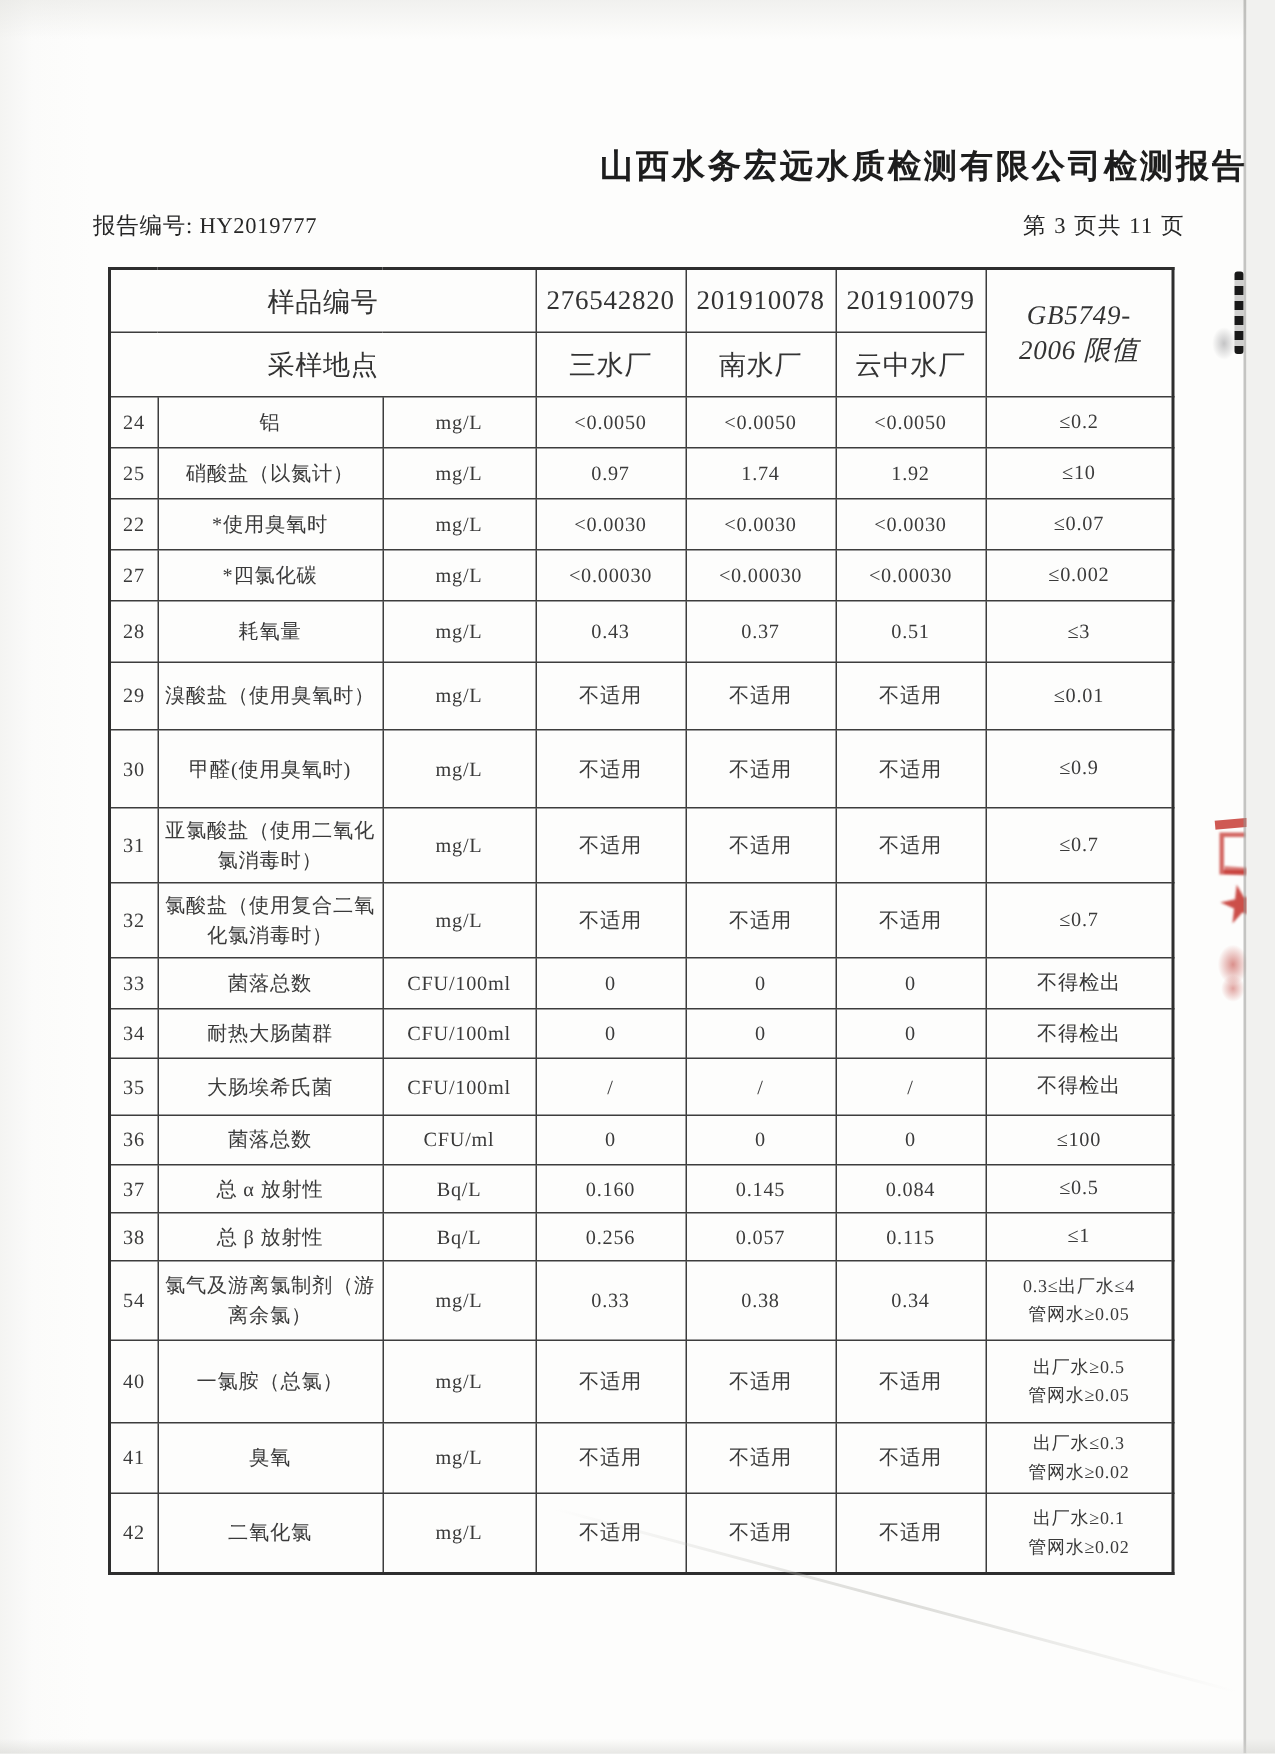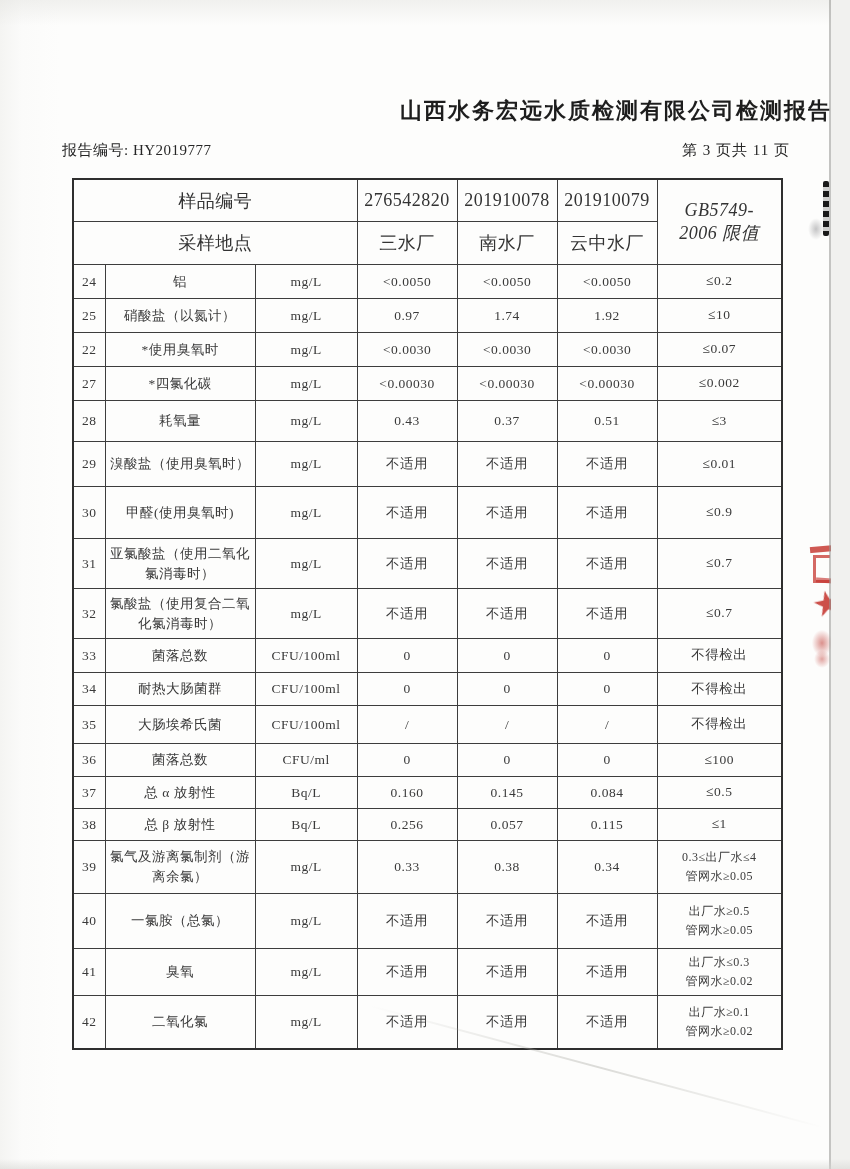--- a/index.html
+++ b/index.html
@@ -276,21 +276,21 @@
         <tr>
         <td class="c-no">38</td>
         <td class="c-name">总 β 放射性</td>
         <td class="c-unit">Bq/L</td>
         <td class="c-val">0.256</td>
         <td class="c-val">0.057</td>
         <td class="c-val">0.115</td>
         <td class="c-limit">≤1</td>
       </tr>
         <tr>
-        <td class="c-no">39</td>
+        <td class="c-no">54</td>
         <td class="c-name">氯气及游离氯制剂（游离余氯）</td>
         <td class="c-unit">mg/L</td>
         <td class="c-val">0.33</td>
         <td class="c-val">0.38</td>
         <td class="c-val">0.34</td>
         <td class="c-limit">0.3≤出厂水≤4
 管网水≥0.05</td>
       </tr>
         <tr>
         <td class="c-no">40</td>

